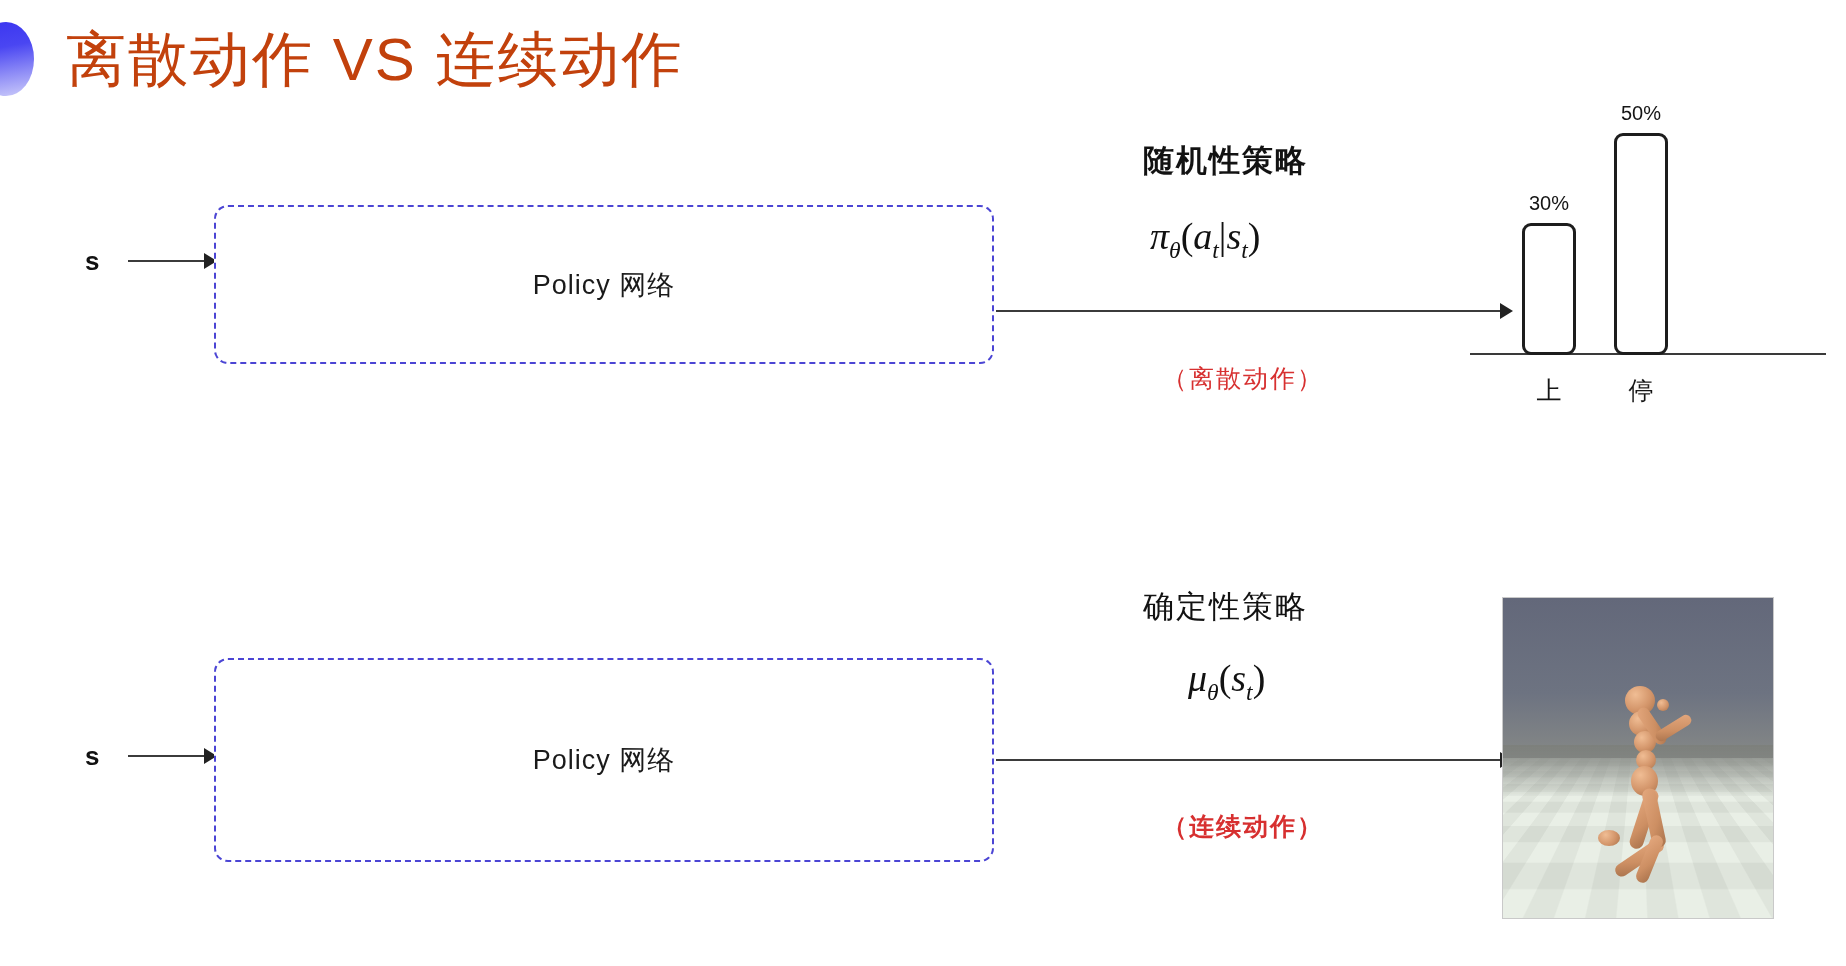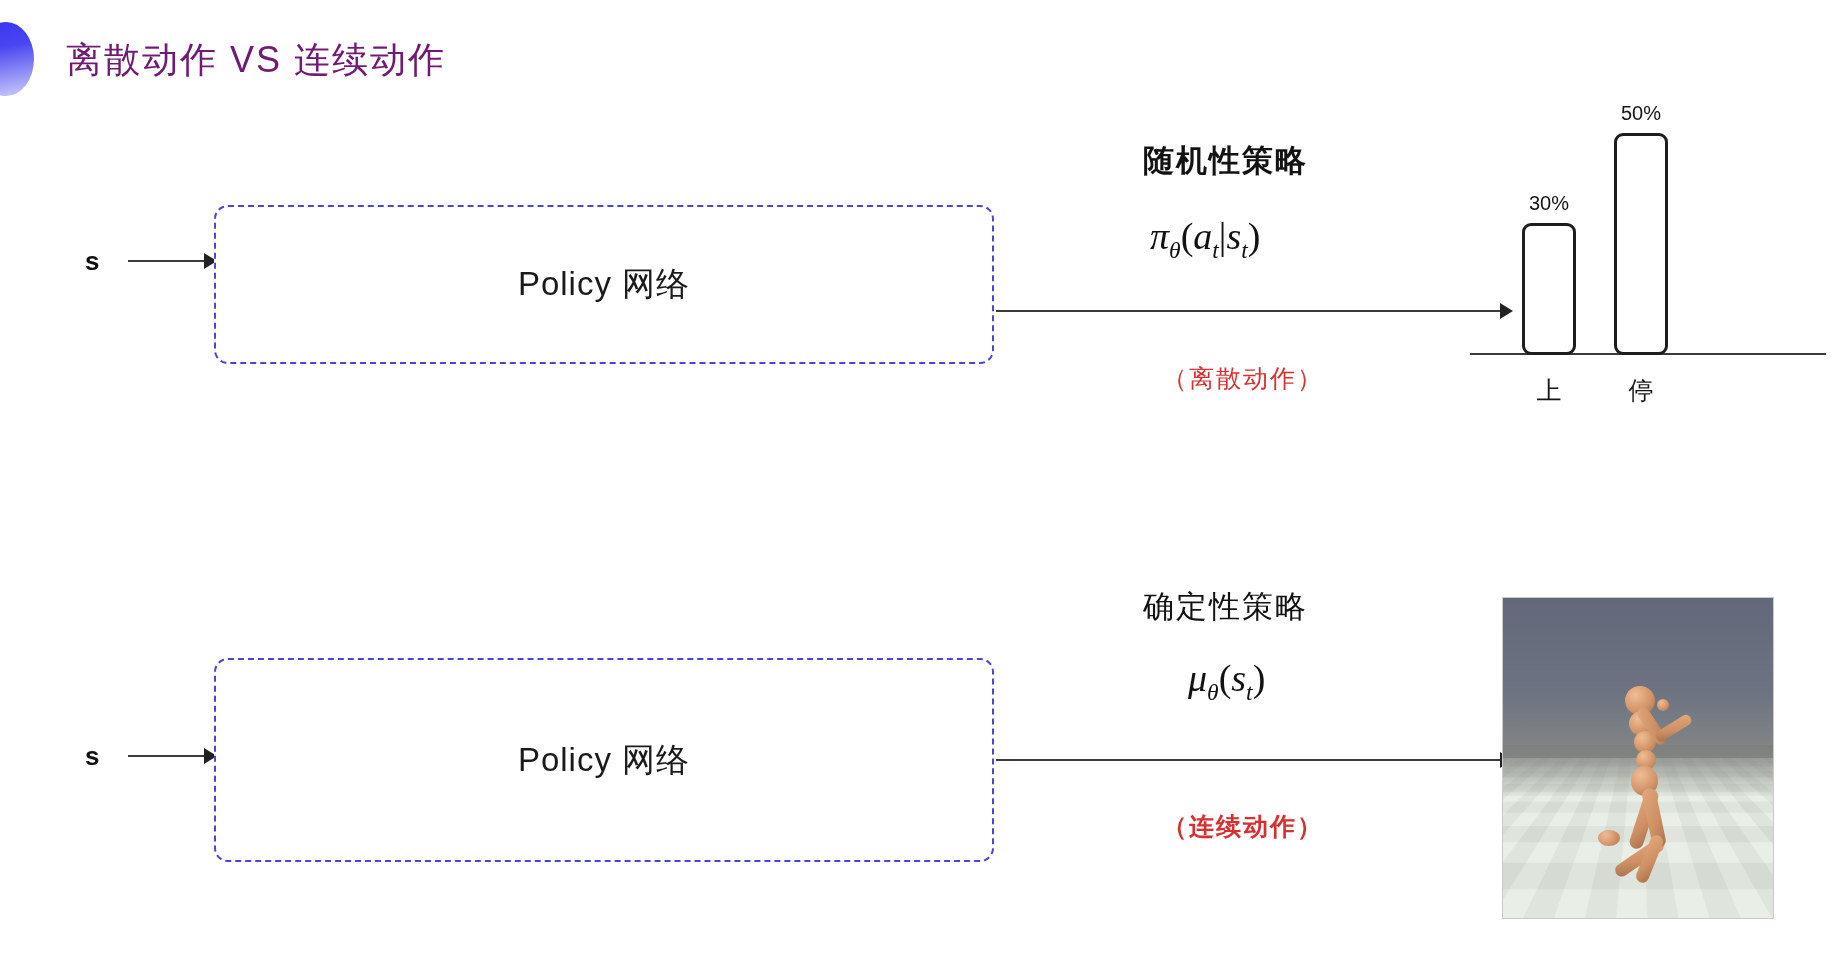--- a/index.html
+++ b/index.html
@@ -25,23 +25,23 @@
     top: 22px;
     width: 56px;
     height: 74px;
     border-radius: 50%;
     background: linear-gradient(170deg, #3a35f0 0%, #4a46f2 35%, #8d8bf6 68%, #ccccfa 100%);
   }
   .page-title {
     position: absolute;
     left: 66px;
     top: 26px;
-    font-size: 36px;
+    font-size: 60px;
     line-height: 68px;
-    color: #701a75;
+    color: #c2410c;
     letter-spacing: 2px;
     white-space: nowrap;
     font-weight: 400;
   }
 
   
   .row { position: absolute; left: 0; width: 1846px; }
   #row-discrete { top: 150px; height: 330px; }
   #row-continuous { top: 600px; height: 330px; }
 
@@ -70,21 +70,21 @@
   .policy-box {
     position: absolute;
     border: 2px dashed #4b45d4;
     border-radius: 14px;
     background: #ffffff;
     display: flex;
     align-items: center;
     justify-content: center;
   }
   .policy-label {
-    font-size: 33px;
+    font-size: 27px;
     color: #1a1a1a;
     letter-spacing: 1px;
   }
 
   
   .out-arrow-line {
     position: absolute;
     height: 0;
     border-top: 2px solid #3b3b3b;
   }

